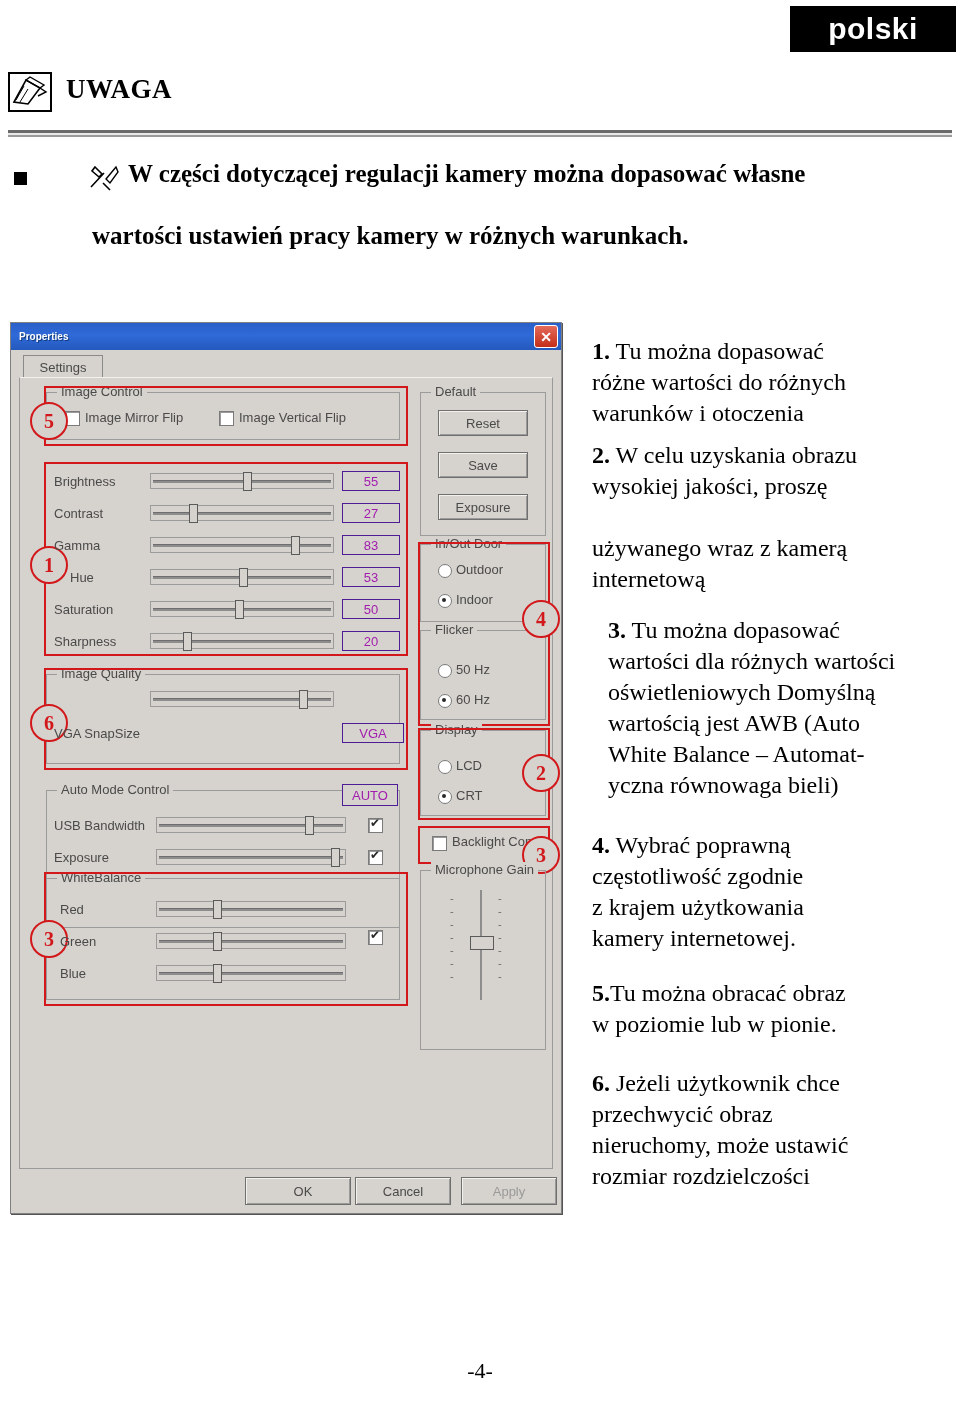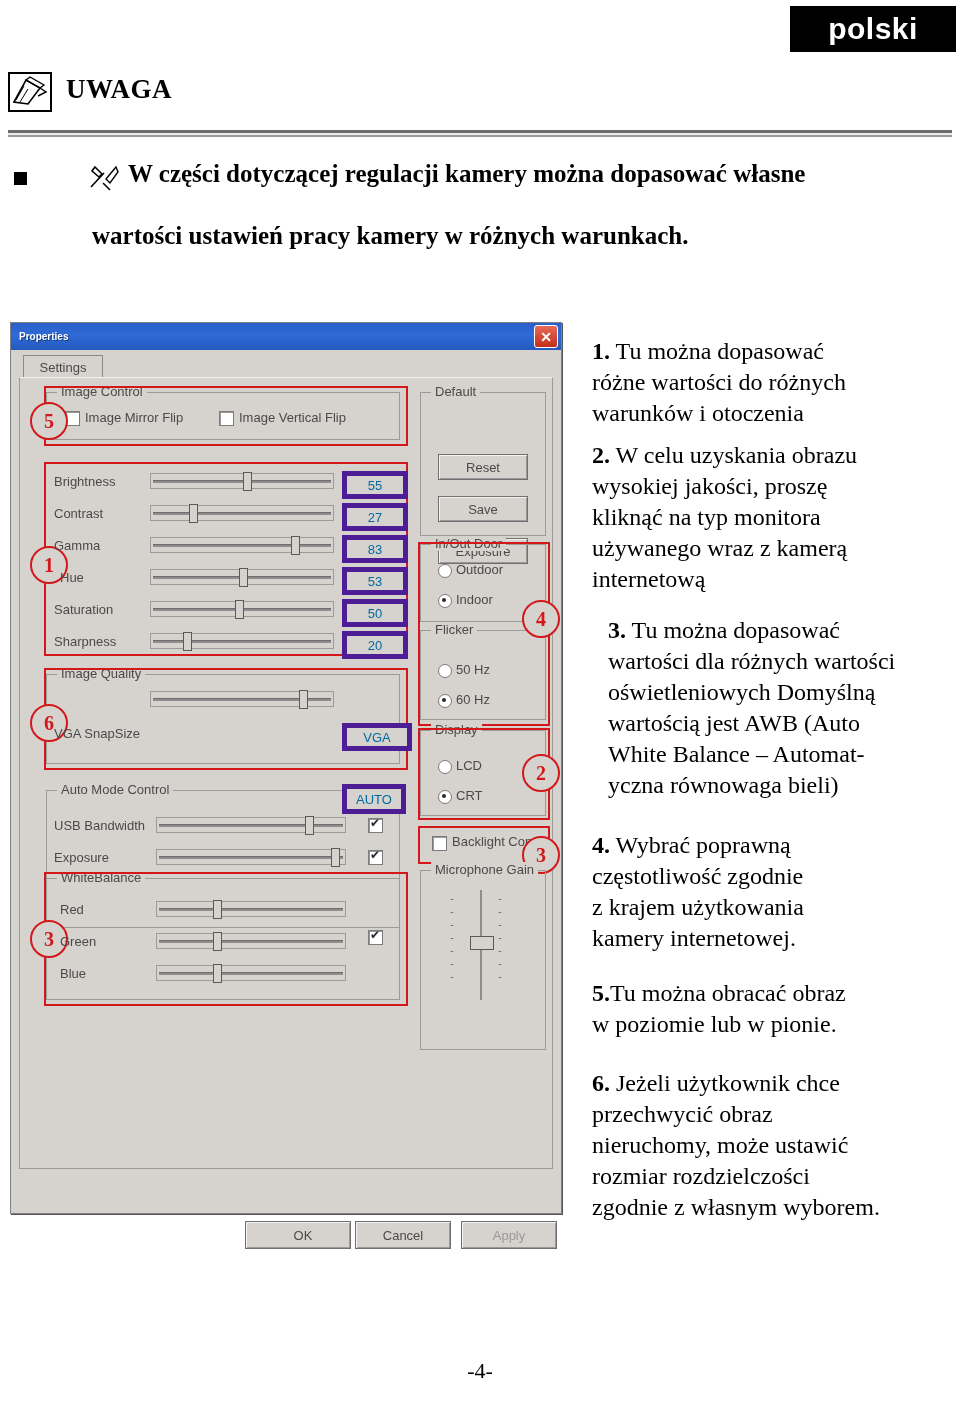--- a/index.html
+++ b/index.html
@@ -144,31 +144,31 @@
     position:absolute; left:2px; right:2px; top:6px; height:2px;
     background:#8d8d8d;
     border-top:1px solid #6e6e6e;
   }
   .slider .thumb{
     position:absolute; top:-2px; width:7px; height:17px;
     background:#d6d3ce; border:1px solid #5a5a5a;
   }
   .valuebox{
     position:absolute; width:56px;height:18px;
-    border:5px solid #4c1d95; background:#d6d3ce;
-    font-size:13px; color:#0369a1;
+    border:1px solid #4c1d95; background:#d6d3ce;
+    font-size:13px; color:#a21caf;
     display:flex;align-items:center;justify-content:center;
   }
   .btn{
     position:absolute;
     background:#d6d3ce;
     border:1px solid #6f6f6f;
     box-shadow:inset 1px 1px 0 #f3f2ef, inset -1px -1px 0 #9a9a9a;
     font-size:13px; color:#4a4a4a;
-    display:flex;align-items:center;justify-content:center;margin-top:44px;
+    display:flex;align-items:center;justify-content:center;
   }
   .btn.disabled{ color:#9a9a9a; }
   .chk{
     position:absolute; width:13px;height:13px;
     background:#fff; border:1px solid #7b7b7b;
     box-shadow:inset 1px 1px 0 #9a9a9a;
   }
   .chk.checked:after{
     content:"✔"; position:absolute; left:1px; top:-3px;
     font-size:12px; color:#2a2a2a;
@@ -274,21 +274,21 @@
     </div>
     <div class="valuebox" style="left:322px; top:125px;">27</div>
 
     <span class="row-label" style="left:34px; top:160px;">Gamma</span>
     <div class="slider" style="left:130px; top:159px; width:182px;">
       <div class="track"></div>
         <div class="thumb" style="left:140px;"></div>
     </div>
     <div class="valuebox" style="left:322px; top:157px;">83</div>
 
-    <span class="row-label" style="left:40px; top:192px;">Hue</span>
+    <span class="row-label" style="left:50px; top:192px;">Hue</span>
     <div class="slider" style="left:130px; top:191px; width:182px;">
       <div class="track"></div>
         <div class="thumb" style="left:88px;"></div>
     </div>
     <div class="valuebox" style="left:322px; top:189px;">53</div>
 
     <span class="row-label" style="left:34px; top:224px;">Saturation</span>
     <div class="slider" style="left:130px; top:223px; width:182px;">
       <div class="track"></div>
         <div class="thumb" style="left:84px;"></div>
@@ -420,21 +420,21 @@
   <b>1.</b>
   <span>Tu można dopasować</span><br>
   <span>różne wartości do różnych</span><br>
   <span>warunków i otoczenia</span>
 </div>
 
 <div class="rt" style="left:592px; top:440px; width:350px;">
   <b>2.</b>
   <span>W celu uzyskania obrazu</span><br>
   <span>wysokiej jakości, proszę</span><br>
-  <span>kliknąć na typ monitora</span><br>
+  <br>
   <span>używanego wraz z kamerą</span><br>
   <span>internetową</span>
 </div>
 
 <div class="rt" style="left:608px; top:615px; width:360px;">
   <b>3.</b>
   <span>Tu można dopasować</span><br>
   <span>wartości dla różnych wartości</span><br>
   <span>oświetleniowych Domyślną</span><br>
   <span>wartością jest AWB (Auto</span><br>
@@ -454,16 +454,15 @@
   <b>5.</b><span>Tu można obracać obraz</span><br>
   <span>w poziomie lub w pionie.</span>
 </div>
 
 <div class="rt" style="left:592px; top:1068px; width:360px;">
   <b>6.</b>
   <span>Jeżeli użytkownik chce</span><br>
   <span>przechwycić obraz</span><br>
   <span>nieruchomy, może ustawić</span><br>
   <span>rozmiar rozdzielczości</span><br>
-  <span>zgodnie z własnym wyborem.</span>
 </div>
 
 <div class="pageno">-4-</div>
 
 </body></html>

